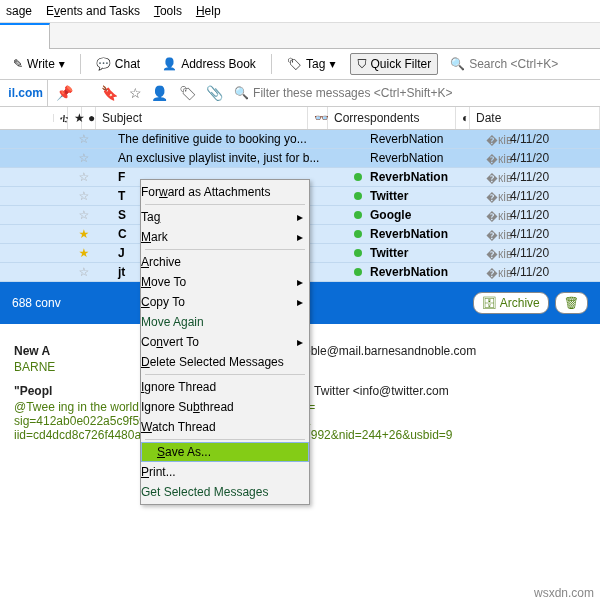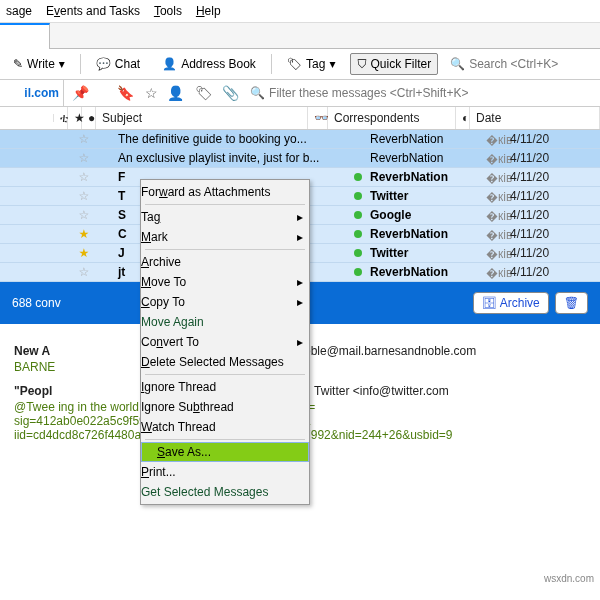--- a/index.html
+++ b/index.html
@@ -8,21 +8,21 @@
 .menubar span { cursor: default; }
 .menubar u { text-decoration: underline; }
 .tabstrip { height: 26px; border-bottom: 1px solid #bbb; background: #f5f5f5; }
 .tabstrip .tab { width: 50px; height: 26px; background: #fff; border-right: 1px solid #bbb; border-top: 2px solid #0a84ff; }
 .toolbar { display: flex; align-items: center; gap: 8px; padding: 4px 6px; border-bottom: 1px solid #ccc; }
 .tbtn { display: flex; align-items: center; gap: 4px; padding: 3px 6px; border: 1px solid transparent; border-radius: 2px; cursor: pointer; }
 .tbtn.framed { border: 1px solid #888; background: #f0f0f0; }
 .sep { width: 1px; height: 20px; background: #ccc; }
 .search { flex: 1; display: flex; align-items: center; gap: 4px; color: #777; padding: 2px 4px; }
 .secondrow { display: flex; align-items: stretch; border-bottom: 1px solid #ccc; }
-.acct { width: 64px; padding: 6px 4px; color: #0a6cd6; border-right: 1px solid #ccc; text-align: right; font-weight: bold; }
+.acct { width: 48px; padding: 6px 4px; color: #0a6cd6; border-right: 1px solid #ccc; text-align: right; font-weight: bold; }
 .qfilter { display: flex; align-items: center; gap: 10px; padding: 4px 8px; flex: 1; }
 .qfilter .glyph { color: #555; font-size: 14px; }
 .filtersearch { flex: 1; color: #777; display: flex; align-items: center; gap: 4px; }
 .cols { display: flex; align-items: center; border-bottom: 1px solid #ccc; font-weight: 400; color: #222; }
 .cols > div { padding: 4px 6px; border-right: 1px solid #e0e0e0; }
 .offset { width: 54px; border-right: 1px solid #ccc; }
 .msgrow { display: flex; align-items: center; background: #d6e9fb; border-bottom: 1px solid #c0d8ef; height: 19px; }
 .msgrow .lead { width: 54px; border-right: 1px solid #c0d8ef; }
 .msgrow .star { width: 60px; display:flex; justify-content:center; color:#aaa; }
 .msgrow .star.gold { color:#e6b400; }
@@ -30,32 +30,32 @@
 .msgrow .subj.bold, .msgrow .corr.bold { font-weight: bold; }
 .msgrow .thread { width: 20px; text-align:center; color:#555; }
 .msgrow .presence { width: 12px; }
 .msgrow .presence .dot { width:8px;height:8px;border-radius:50%;background:#3cb83c; display:inline-block;}
 .msgrow .corr { flex: 0 0 120px; padding-left:4px; white-space:nowrap; overflow:hidden; }
 .msgrow .dl { width: 20px; color:#888; text-align:center; }
 .msgrow .date { flex:1; padding-left:4px; color:#222; }
 .msgrow.sel { background:#b3d7f7; }
 .convhdr { background:#0a6cd6; color:#fff; padding: 10px 12px; font-size: 16px; display:flex; align-items:center; justify-content:space-between; }
 .convhdr .btns { display:flex; gap:6px; }
-.convhdr .btns .b { background:#fff; color:#1d4ed8; border:1px solid #888; padding:3px 8px; border-radius:4px; font-size:12px; }
+.convhdr .btns .b { background:#fff; color:#4d7c0f; border:1px solid #888; padding:3px 8px; border-radius:9px; font-size:12px; }
 .preview { padding: 10px 14px; color:#222; }
 .preview .hdr { margin: 10px 0 2px; }
 .preview .body { color:#4d7c0f; margin-bottom: 10px; }
 .preview strong { font-weight:bold; }
 .ctxmenu { position:absolute; left:140px; top:179px; width:170px; background:#f2f2f2; border:1px solid #999; box-shadow:2px 2px 4px rgba(0,0,0,.25); padding:2px 0; z-index:10; }
 .ctxmenu .mi { padding:3px 18px 3px 0; white-space:nowrap; position:relative; cursor:default; }
 .ctxmenu .mi.disabled { color:#14532d; }
 .ctxmenu .mi.hl { background:#84cc16; border:1px solid #8ab4e8; padding:2px 17px 2px 15px; }
 .ctxmenu .mi .arrow { position:absolute; right:6px; top:3px; }
 .ctxmenu hr { border:none; border-top:1px solid #ccc; margin:2px 4px; }
-.watermark { position:absolute; right:6px; bottom:16px; color:#888; font-size:10px; }
+.watermark { position:absolute; right:6px; bottom:0; color:#888; font-size:12px; }
 </style>
 </head>
 <body>
 
 <div class="menubar">
   <span><span>sage</span></span>
   <span>E<u>v</u>ents and Tasks</span>
   <span><u>T</u>ools</span>
   <span><u>H</u>elp</span>
 </div>

